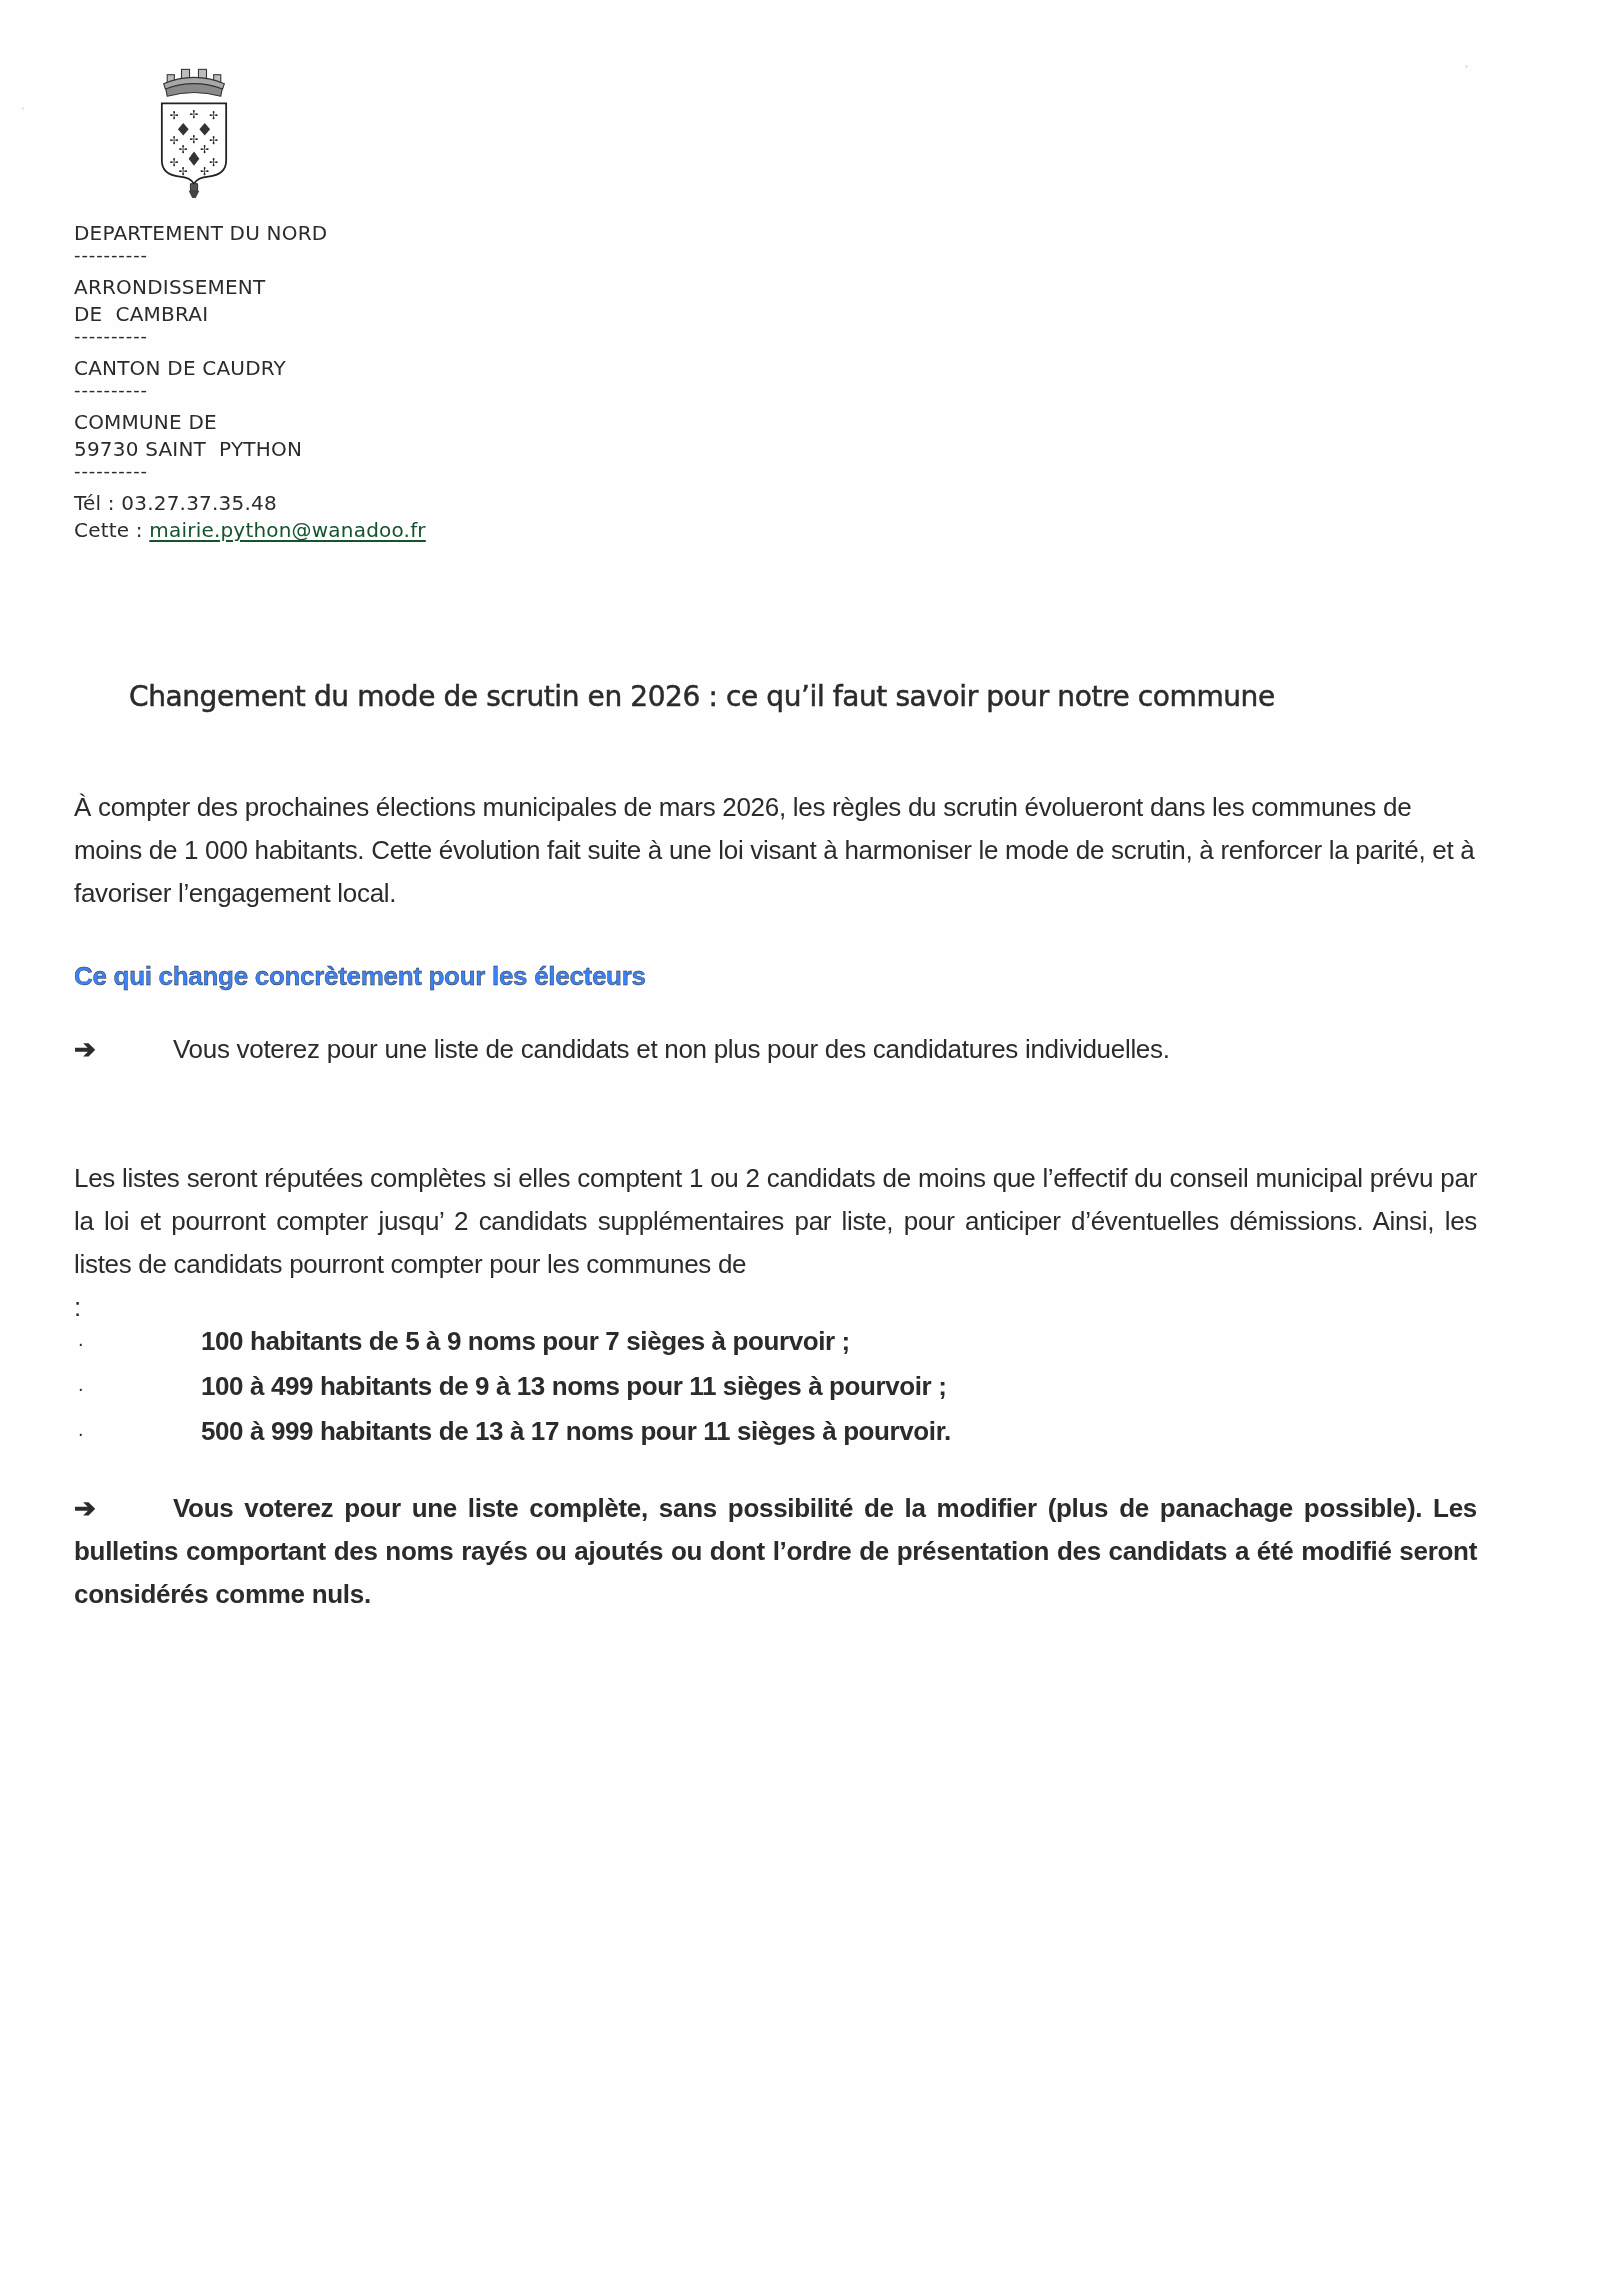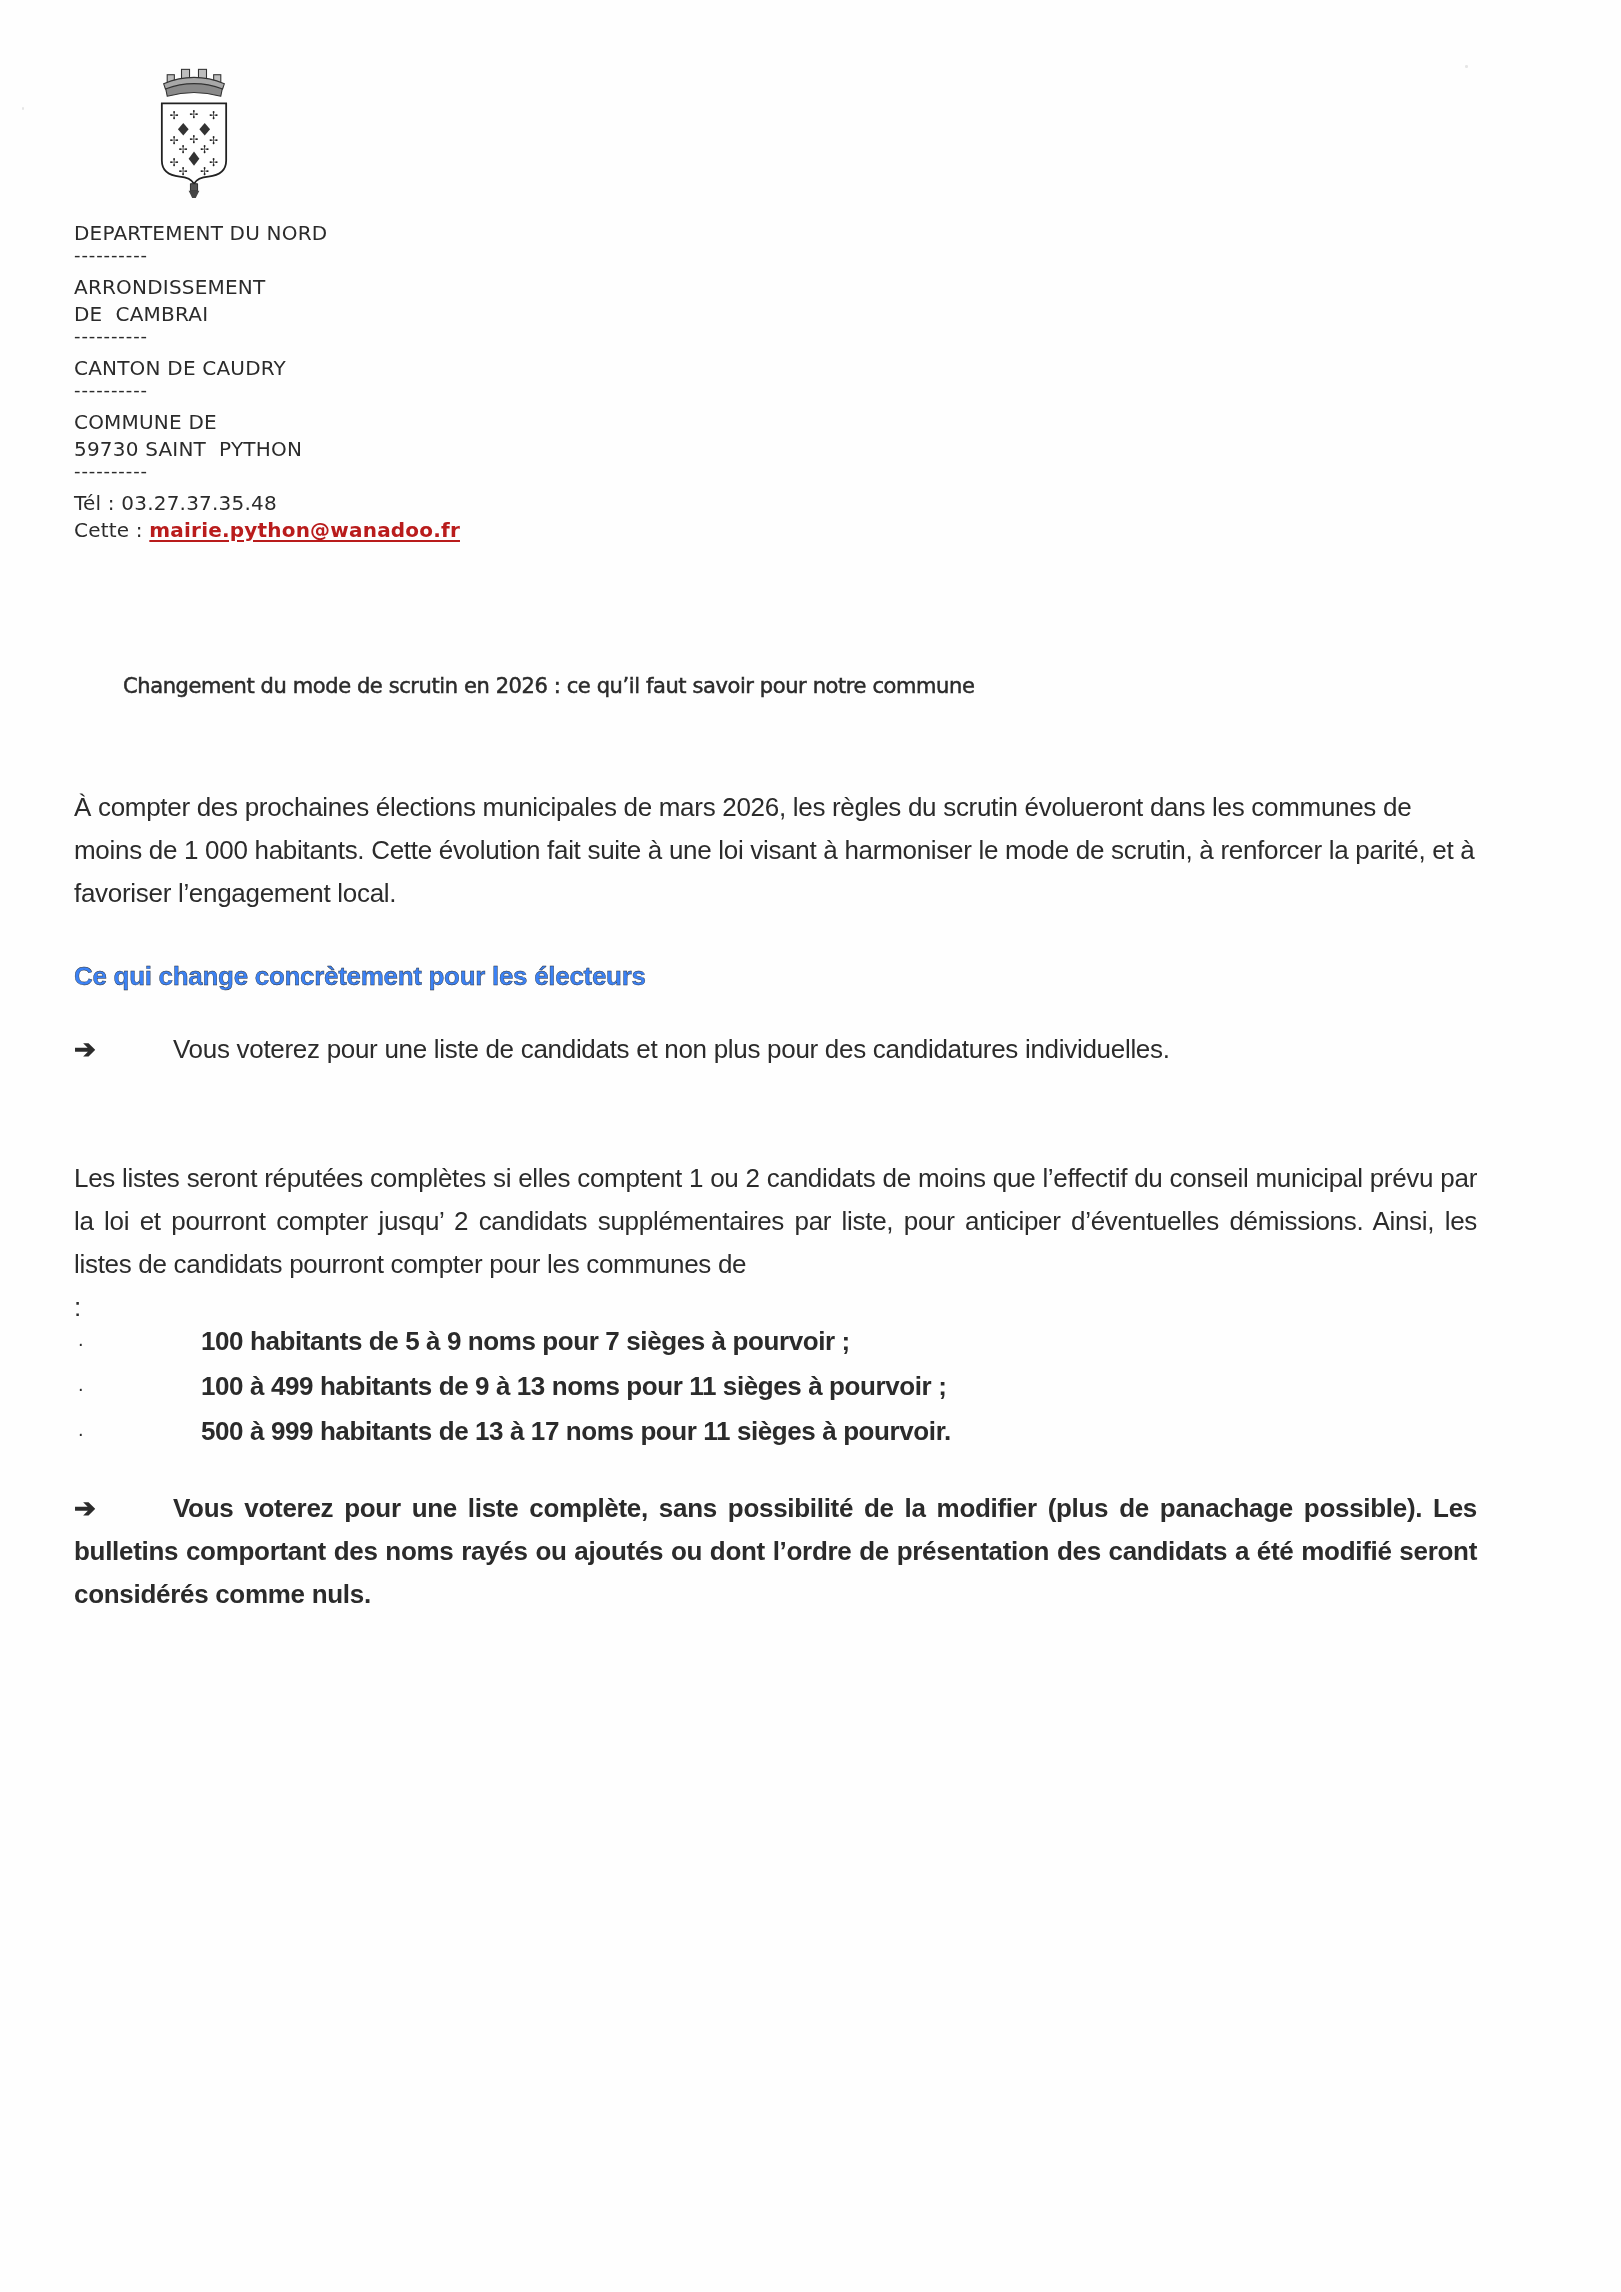--- a/index.html
+++ b/index.html
@@ -47,35 +47,34 @@
     }
     .letterhead .lh-sep {
       display: block;
       white-space: pre;
       line-height: 16px;
       height: 27px;
       font-size: 18px;
       letter-spacing: 0.9px;
     }
     .mail-link {
-      color: #b91c1c;
+      color: #14532d;
       text-decoration: underline;
       text-underline-offset: 2.7px;
-      font-weight: bold;
     }
     
     .doc-title {
       position: absolute;
       left: 115px;
       top: 666px;
       font-family: "DejaVu Sans", sans-serif;
-      font-size: 21px;
+      font-size: 28px;
       font-weight: normal;
       color: #2b2b2b;
-      margin: 8px;
+      margin: 14px;
       letter-spacing: -0.4px;
       white-space: nowrap;
       -webkit-text-stroke: 0.5px #2b2b2b;
     }
     
     .body-text {
       position: absolute;
       left: 74px;
       width: 1403px;
       font-family: "Liberation Sans", sans-serif;

